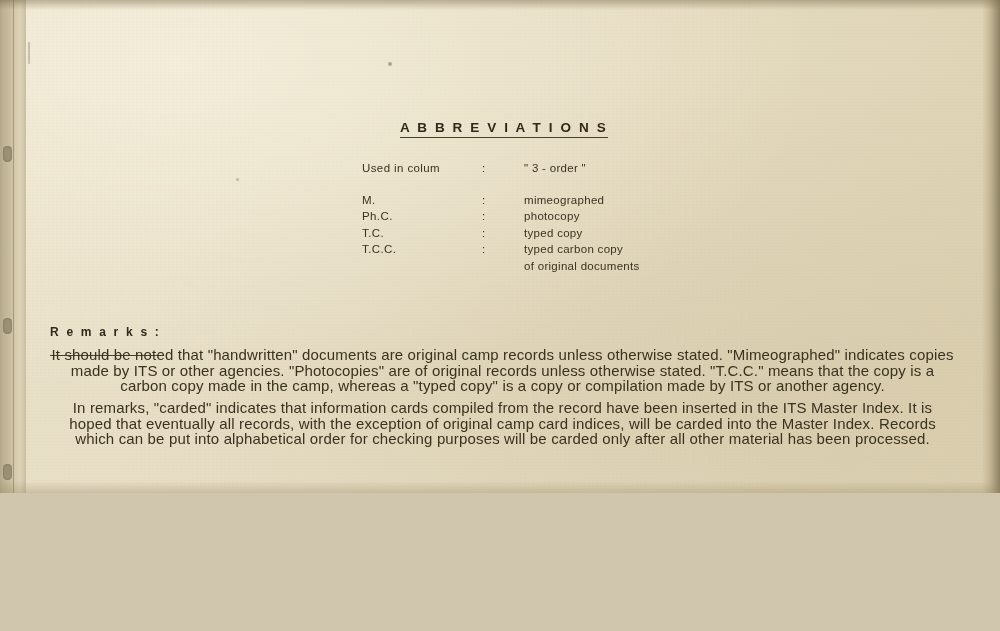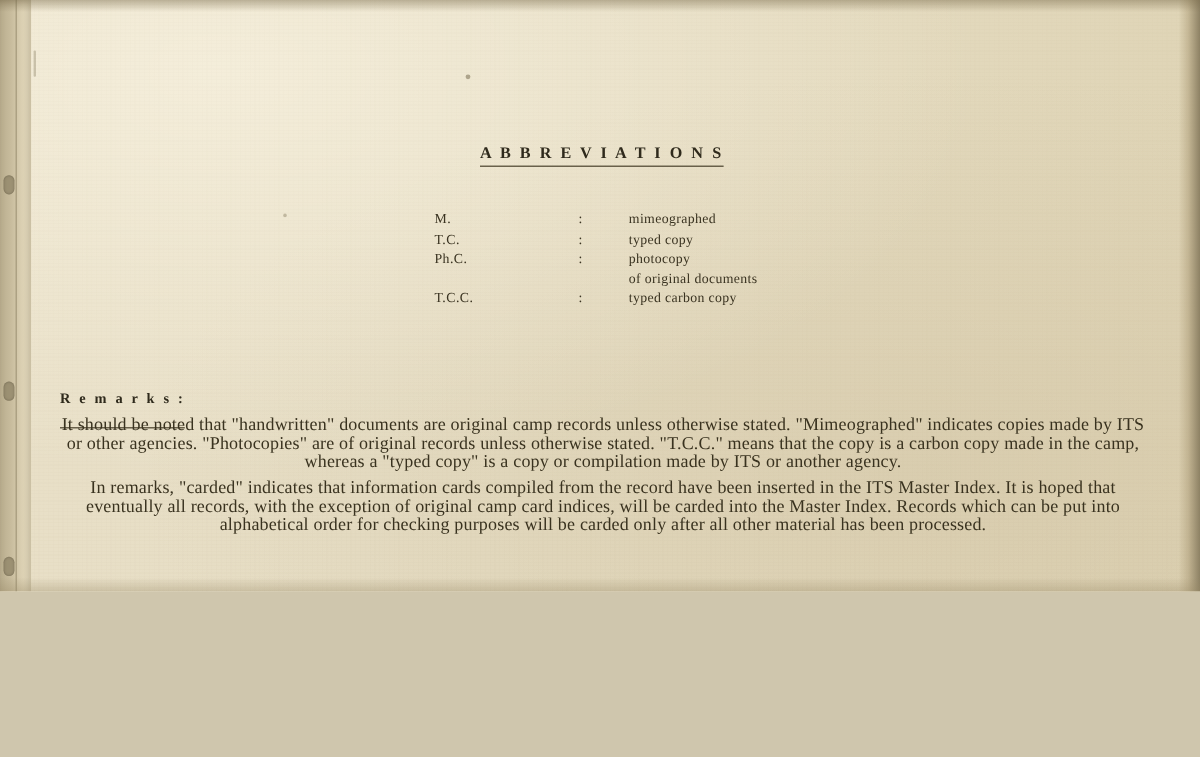--- a/index.html
+++ b/index.html
@@ -10,21 +10,21 @@
   .page {
     position: relative;
     width: 1000px;
     height: 493px;
     overflow: hidden;
     background: #e5dcc3;
     background-image:
       radial-gradient(ellipse at 18% 12%, rgba(255,250,235,0.55), rgba(255,250,235,0) 55%),
       radial-gradient(ellipse at 78% 80%, rgba(206,192,160,0.45), rgba(206,192,160,0) 60%),
       linear-gradient(100deg, #e9e0c8 0%, #e6ddc4 35%, #e3d9bd 70%, #ded3b4 100%);
-    font-family: Liberation Serif, serif;
+    font-family: Liberation Sans, sans-serif;
     color: #35301f;
   }
   
   .grain {
     position: absolute;
     inset: 0;
     pointer-events: none;
     opacity: .35;
     background-image:
       repeating-linear-gradient(0deg, rgba(140,125,90,.05) 0px, rgba(140,125,90,.05) 1px, rgba(0,0,0,0) 1px, rgba(0,0,0,0) 3px),
@@ -165,50 +165,55 @@
   <div class="speck s1"></div>
   <div class="speck s2"></div>
   <div class="speck s3"></div>
 
   <div class="content">
 
     <div class="title">A B B R E V I A T I O N S</div>
 
     <table class="abbr-table">
       <tbody>
+          <tr>
+        <td class="col-term">Used in colum</td>
+        <td class="col-colon">:</td>
+        <td class="col-def">" 3 - order "</td>
+      </tr>
       <tr class="spacer-row">
             <td></td>
             <td></td>
             <td></td>
           </tr>
       <tr>
         <td class="col-term">M.</td>
         <td class="col-colon">:</td>
         <td class="col-def">mimeographed</td>
       </tr>
       <tr>
+        <td class="col-term">Ph.C.</td>
+        <td class="col-colon">:</td>
+        <td class="col-def">photocopy</td>
+      </tr>
+      <tr>
         <td class="col-term">T.C.</td>
         <td class="col-colon">:</td>
         <td class="col-def">typed copy</td>
       </tr>
       <tr>
-        <td class="col-term">Ph.C.</td>
-        <td class="col-colon">:</td>
-        <td class="col-def">photocopy</td>
+        <td class="col-term">T.C.C.</td>
+        <td class="col-colon">:</td>
+        <td class="col-def">typed carbon copy</td>
       </tr>
       <tr>
         <td class="col-term"></td>
         <td class="col-colon"></td>
         <td class="col-def">of original documents</td>
       </tr>
-      <tr>
-        <td class="col-term">T.C.C.</td>
-        <td class="col-colon">:</td>
-        <td class="col-def">typed carbon copy</td>
-      </tr>
     </tbody>
       </table>
 
     <div class="remarks-heading">R e m a r k s :</div>
 
     <div class="para para-1">It should be noted that "handwritten" documents are original camp records unless otherwise stated. "Mimeographed" indicates copies made by ITS or other agencies. "Photocopies" are of original records unless otherwise stated. "T.C.C." means that the copy is a carbon copy made in the camp, whereas a "typed copy" is a copy or compilation made by ITS or another agency.</div>
     <div class="para para-2">In remarks, "carded" indicates that information cards compiled from the record have been inserted in the ITS Master Index. It is hoped that eventually all records, with the exception of original camp card indices, will be carded into the Master Index. Records which can be put into alphabetical order for checking purposes will be carded only after all other material has been processed.</div>
 
   </div>
 </div>

